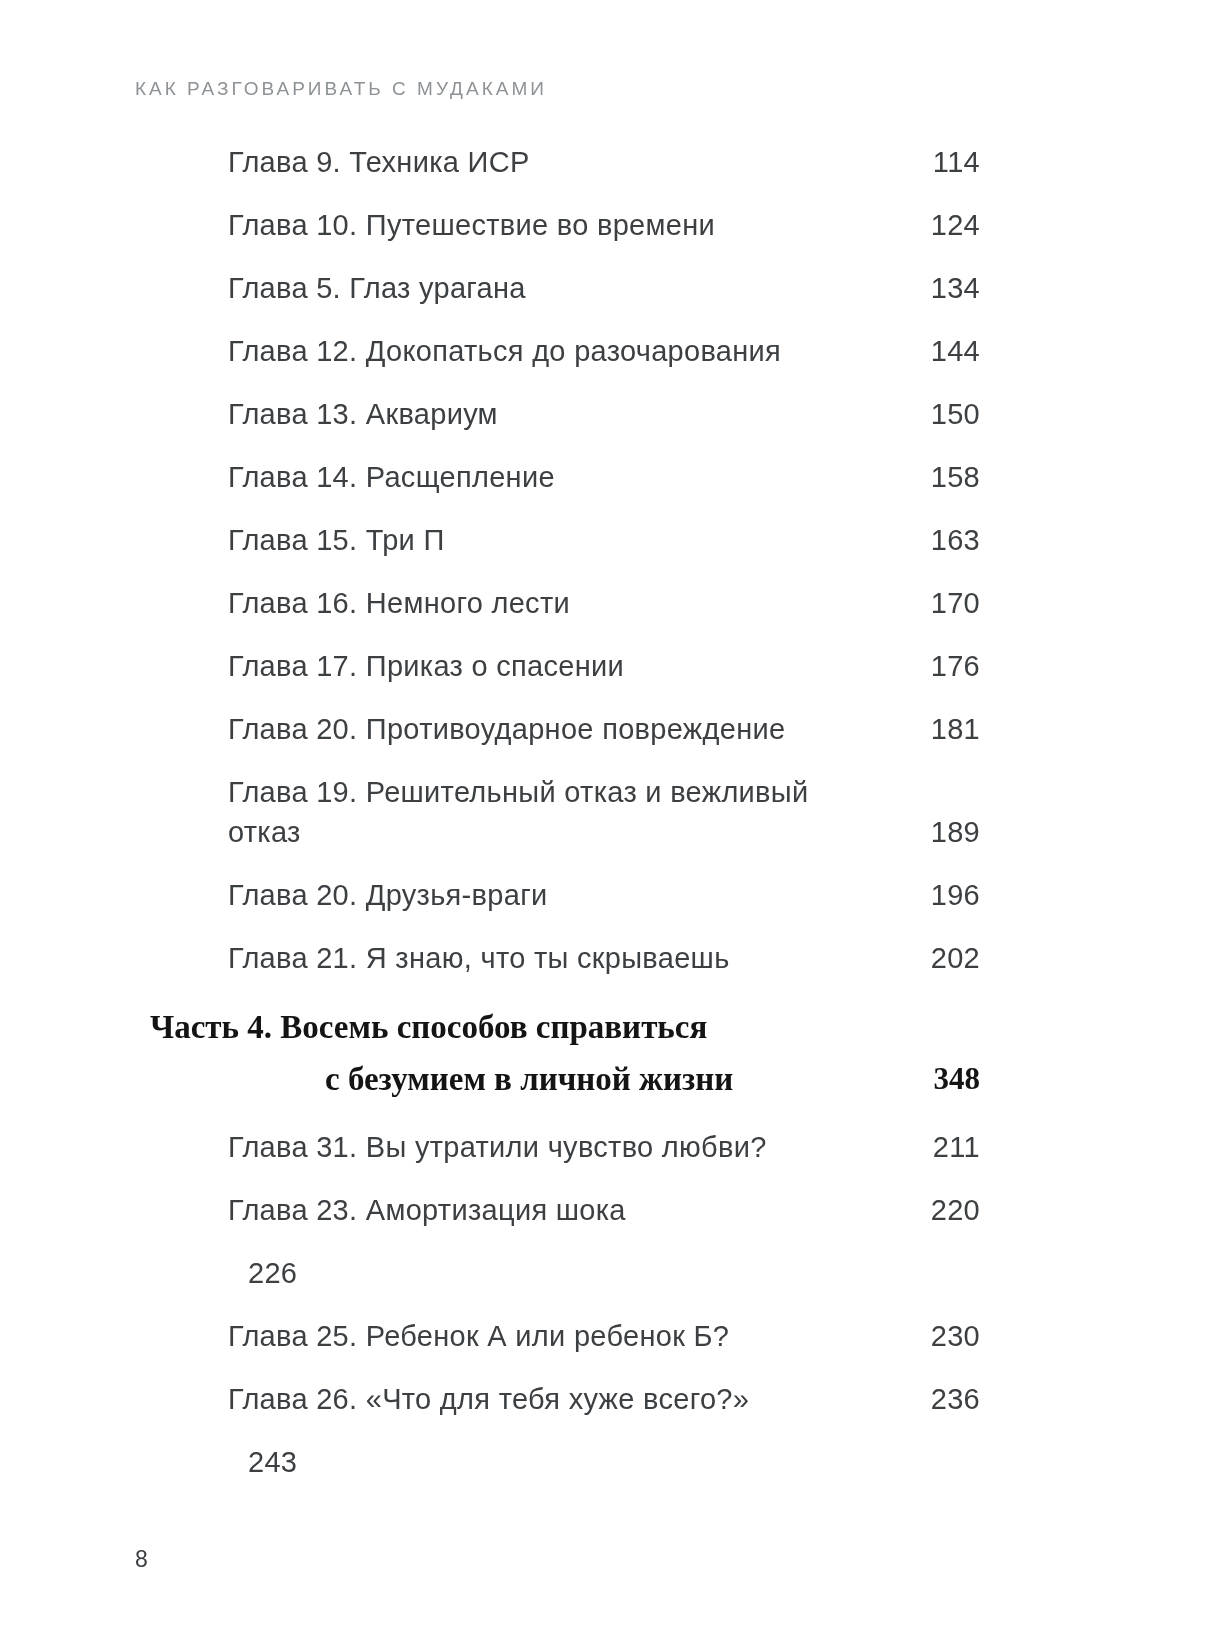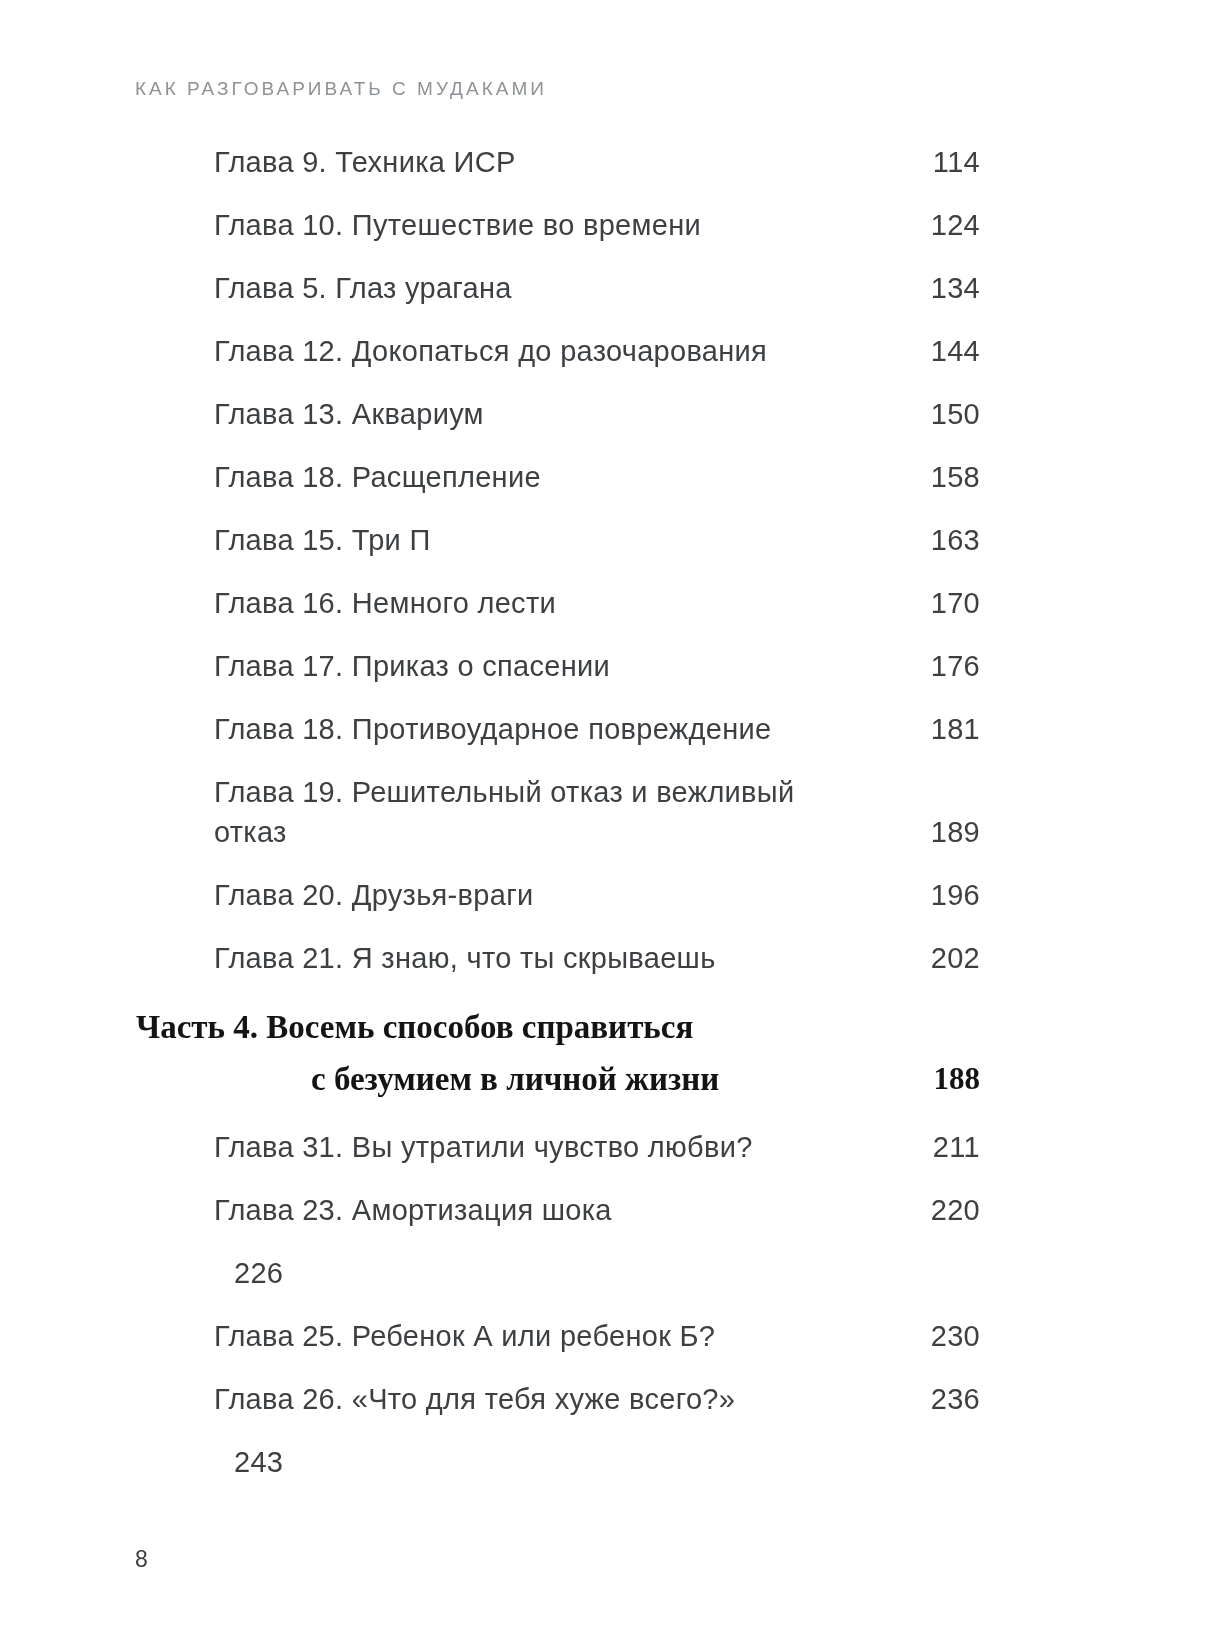--- a/index.html
+++ b/index.html
@@ -16,21 +16,21 @@
     position: absolute;
     left: 135px;
     top: 78px;
     font-size: 19px;
     font-weight: 300;
     letter-spacing: 3px;
     color: #8d9296;
   }
   .toc {
     position: absolute;
-    left: 214px;
+    left: 228px;
     right: 234px;
     top: 142px;
   }
   .toc-row {
     display: flex;
     justify-content: space-between;
     align-items: flex-end;
     margin-bottom: 23px;
     font-size: 29px;
     font-weight: 300;
@@ -99,58 +99,58 @@
     </div>
     <div class="toc-row">
       <span class="t">Глава 12. Докопаться до разочарования</span>
       <span class="p">144</span>
     </div>
     <div class="toc-row">
       <span class="t">Глава 13. Аквариум</span>
       <span class="p">150</span>
     </div>
     <div class="toc-row">
-      <span class="t">Глава 18. Расщепление</span>
+      <span class="t">Глава 14. Расщепление</span>
       <span class="p">158</span>
     </div>
     <div class="toc-row">
       <span class="t">Глава 15. Три П</span>
       <span class="p">163</span>
     </div>
     <div class="toc-row">
       <span class="t">Глава 16. Немного лести</span>
       <span class="p">170</span>
     </div>
     <div class="toc-row">
       <span class="t">Глава 17. Приказ о спасении</span>
       <span class="p">176</span>
     </div>
     <div class="toc-row">
-      <span class="t">Глава 18. Противоударное повреждение</span>
+      <span class="t">Глава 20. Противоударное повреждение</span>
       <span class="p">181</span>
     </div>
     <div class="toc-row">
       <span class="t">Глава 19. Решительный отказ и вежливый отказ</span>
       <span class="p">189</span>
     </div>
     <div class="toc-row">
       <span class="t">Глава 20. Друзья-враги</span>
       <span class="p">196</span>
     </div>
     <div class="toc-row">
       <span class="t">Глава 21. Я знаю, что ты скрываешь</span>
       <span class="p">202</span>
     </div>
 
     <div class="part-row">
       <span class="part-title">
         <span>Часть 4. Восемь способов справиться</span>
         <span class="part-line2">с безумием в личной жизни</span>
       </span>
-      <span class="p">188</span>
+      <span class="p">348</span>
     </div>
 
     <div class="toc-row">
       <span class="t">Глава 31. Вы утратили чувство любви?</span>
       <span class="p">211</span>
     </div>
     <div class="toc-row">
       <span class="t">Глава 23. Амортизация шока</span>
       <span class="p">220</span>
     </div>

